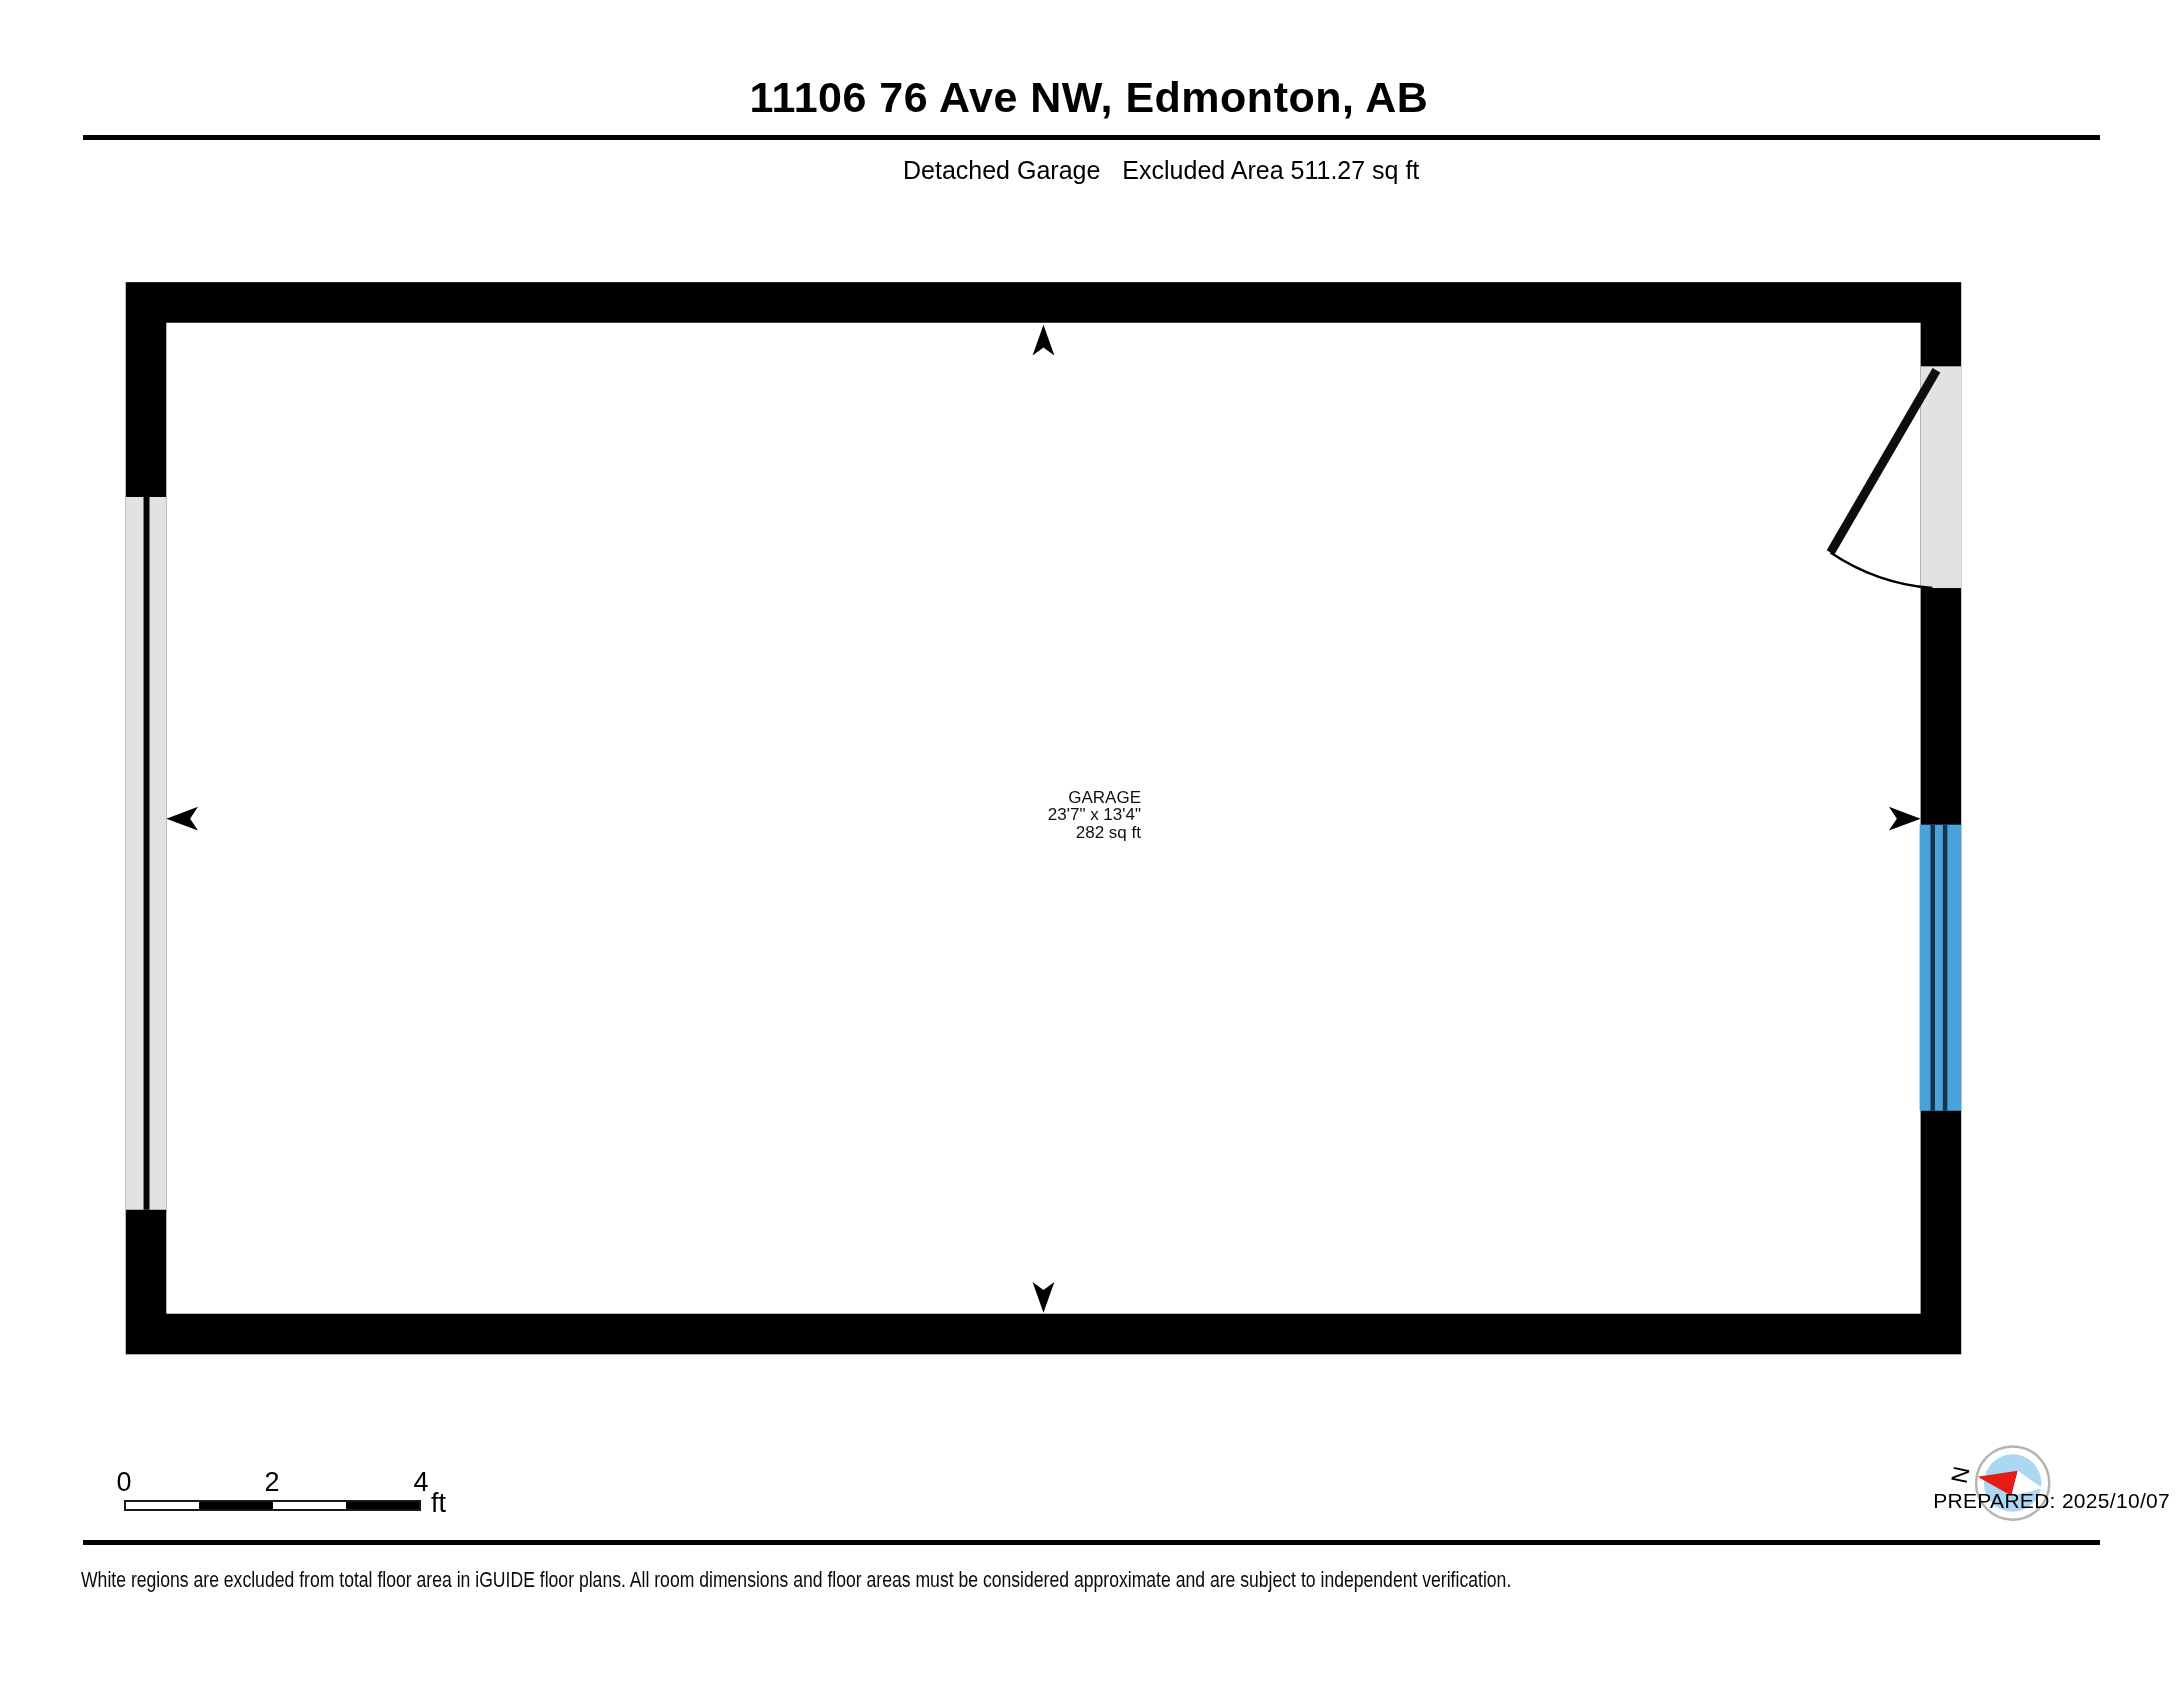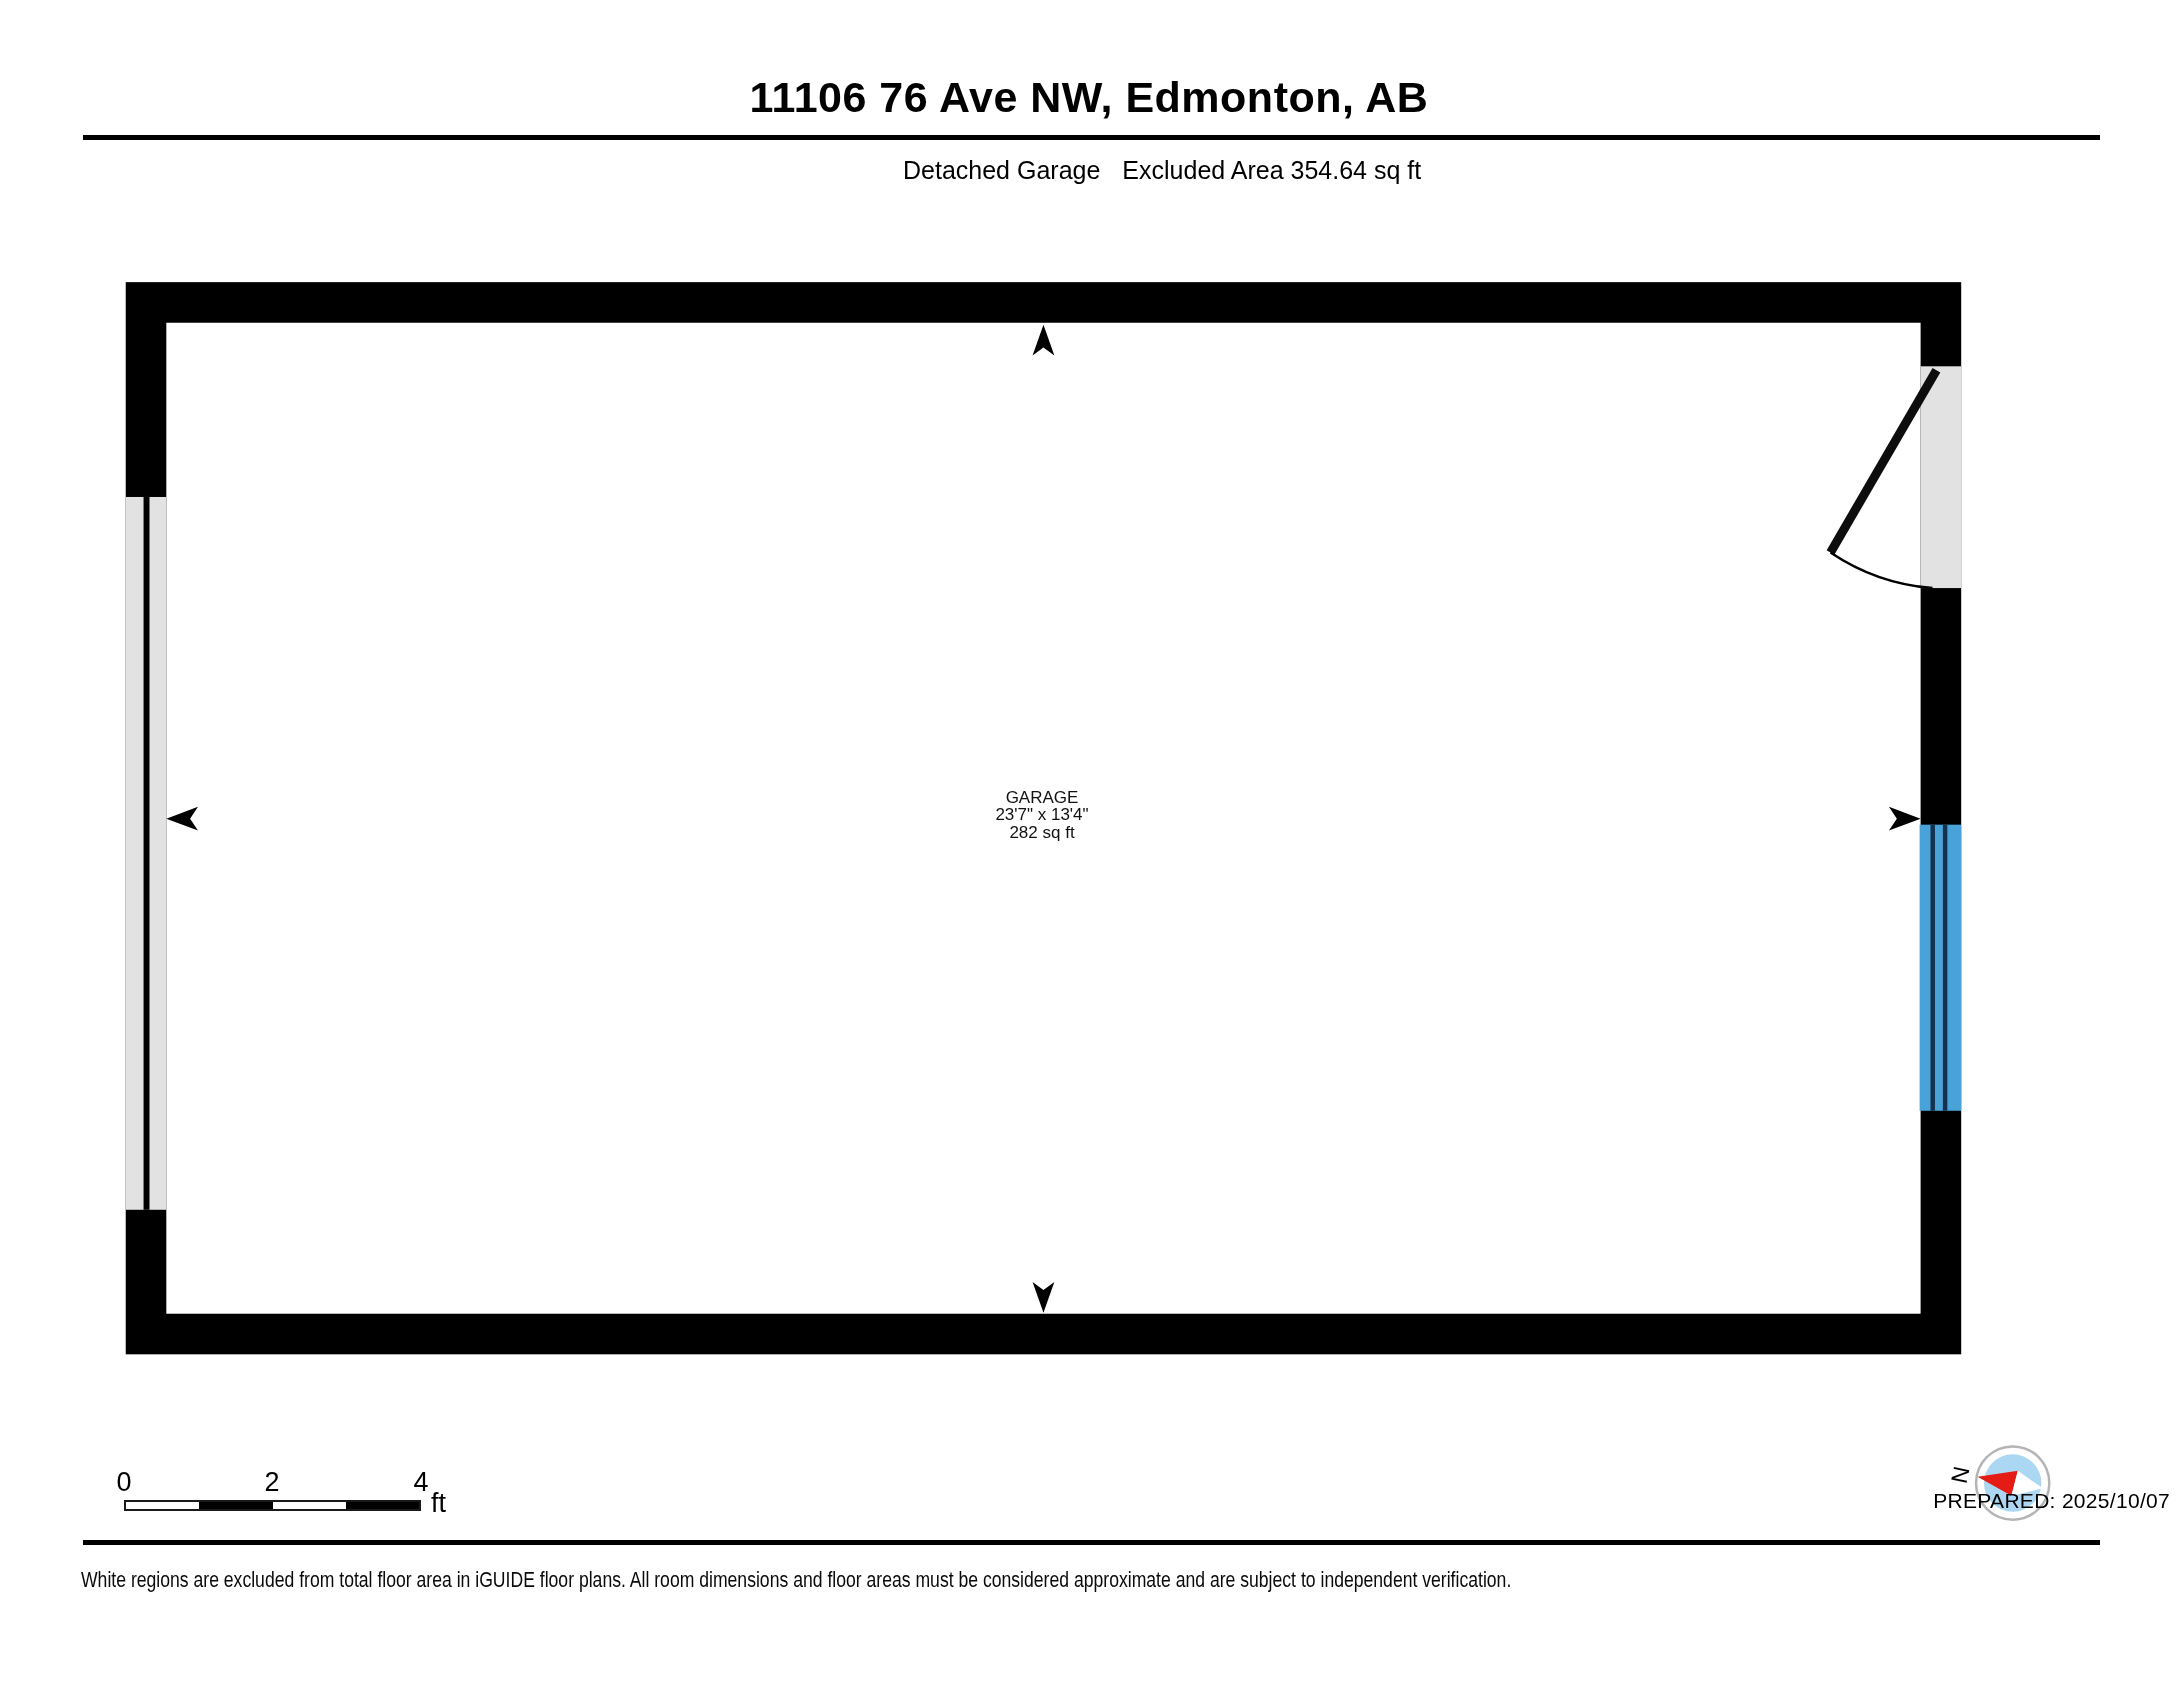--- a/index.html
+++ b/index.html
@@ -18,21 +18,21 @@
   .footer-rule { top:1540px; }
 
   .subtitle {
     left:903px; top:156px; display:flex; gap:22px; font-size:25px; white-space:nowrap;
   }
   .subtitle .bold { font-weight:normal; }
 
   svg.plan-layer { left:0; top:0; width:2178px; height:1683px; }
 
   .room-label {
-    left:943px; top:789px; width:198px; text-align:center;
+    left:943px; top:789px; width:198px; text-align:right;
     font-size:17px; line-height:17.3px; color:#111;
   }
 
   .scalebar-num {
     top:1467px; font-size:27px; transform:translateX(-50%); white-space:nowrap;
   }
   .scalebar {
     left:124px; top:1500px; width:297px; height:11px;
     display:flex; border:2px solid #1a1a1a; box-sizing:border-box;
   }
@@ -53,21 +53,21 @@
 </head>
 <body>
 
 <div id="page">
 
   <div class="abs title">11106 76 Ave NW, Edmonton, AB</div>
   <div class="abs rule title-rule"></div>
 
   <div class="abs subtitle">
     <span class="bold">Detached Garage</span>
-    <span>Excluded Area 354.64 sq ft</span>
+    <span>Excluded Area 511.27 sq ft</span>
   </div>
 
   <svg class="abs plan-layer" viewBox="0 0 2200 1700" aria-hidden="true">
 
     <rect x="127" y="285" width="1854" height="1083" fill="#000000"></rect>
 
     <rect x="168" y="326" width="1772" height="1001" fill="#ffffff"></rect>
 
     <rect x="127" y="502" width="41" height="720" fill="#e2e2e2"></rect>
     <rect x="145" y="502" width="6" height="720" fill="#000000"></rect>

